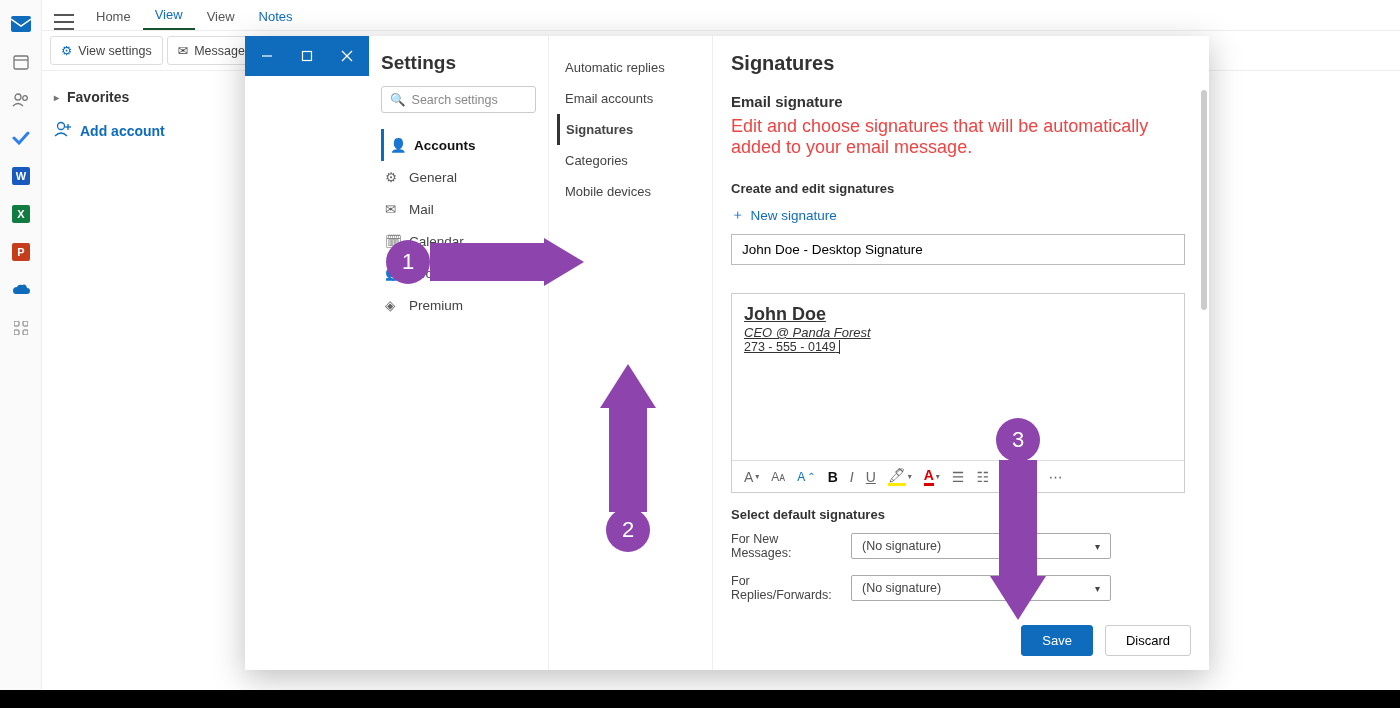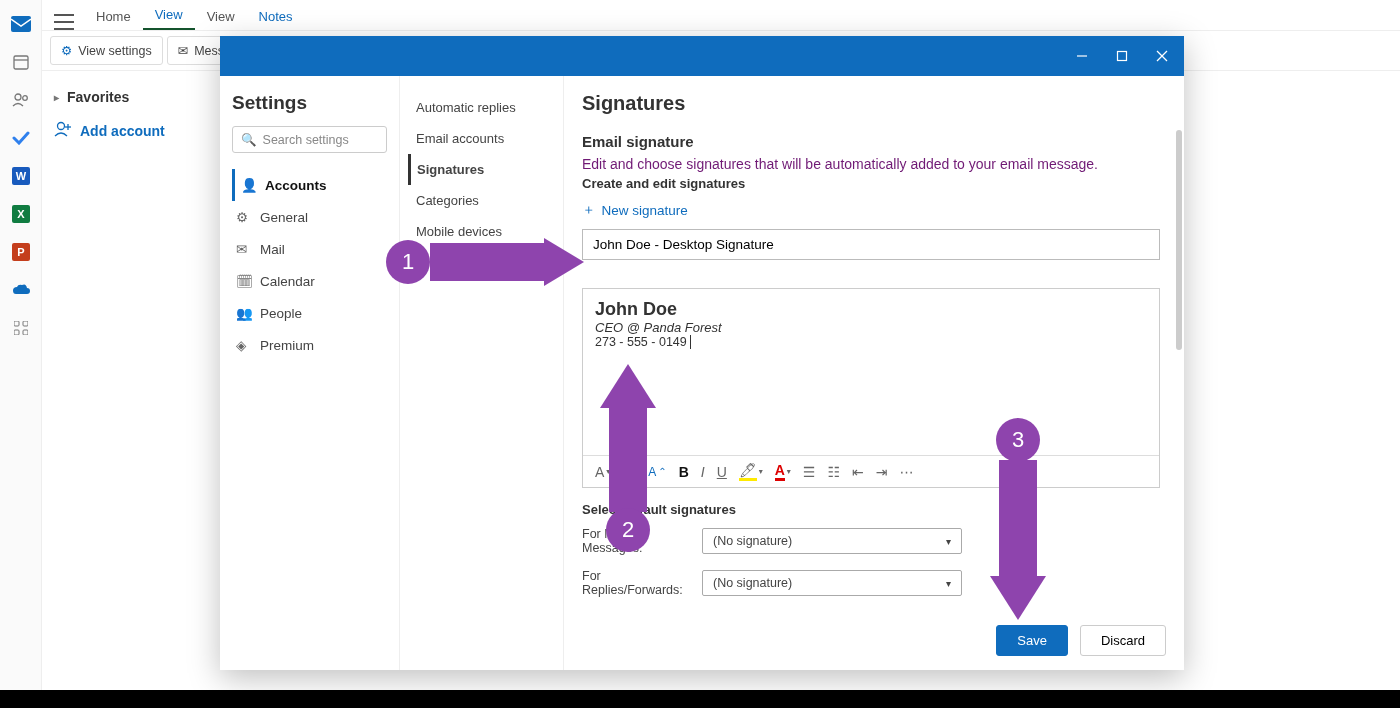--- a/index.html
+++ b/index.html
@@ -21,45 +21,45 @@
 .toolbar { position: absolute; left: 42px; top: 31px; right: 0; height: 40px; display:flex; align-items:center; gap:4px; padding-left:8px; border-bottom:1px solid #eee;}
 .toolbar-btn { display:flex; align-items:center; gap:6px; padding:6px 10px; border:1px solid #ddd; border-radius:3px; font-size:12.5px; color:#444; cursor:pointer; background:#fff; }
 
 
 .nav-panel { position:absolute; left:42px; top:71px; width:190px; padding:12px 8px; }
 .nav-row { display:flex; align-items:center; gap:8px; padding:6px 4px; font-size:14px; cursor:pointer; color:#333; font-weight:600; }
 .nav-row .chev { color:#777; font-size:10px; }
 .add-account { color:#0f6cbd; font-size:14px; display:flex; align-items:center; gap:8px; padding:10px 4px; cursor:pointer;font-weight:bold; }
 
 
-.modal { position:absolute; left:220px; top:36px; width:964px; height:634px; background:#fff; box-shadow:0 8px 30px rgba(0,0,0,.25); display:flex; flex-direction:column; z-index:5; }
+.modal { position:absolute; left:245px; top:36px; width:964px; height:634px; background:#fff; box-shadow:0 8px 30px rgba(0,0,0,.25); display:flex; z-index:5; }
 .modal-header { height:40px; background:#0f6cbd; display:flex; align-items:center; justify-content:flex-end; padding:0 2px; }
 .win-btn { width:40px; height:40px; display:flex; align-items:center; justify-content:center; color:#fff; cursor:pointer; }
 .modal-body { flex:1; display:flex; overflow:hidden; }
 
 .settings-col1 { width:180px; border-right:1px solid #eee; padding:16px 12px; }
 .settings-title { font-size:19px; font-weight:600; margin-bottom:12px; }
 .search-settings { display:flex; align-items:center; gap:6px; border:1px solid #ccc; border-radius:3px; padding:5px 8px; color:#888; font-size:12.5px; margin-bottom:16px; }
 .cat-list { list-style:none; }
 .cat-item { display:flex; align-items:center; gap:8px; padding:8px 4px; font-size:13.5px; color:#444; cursor:pointer; }
 .cat-item.active { font-weight:600; color:#111; border-left:3px solid #0f6cbd; padding-left:6px; }
 .cat-icon { width:16px; color:#666; }
 
 .settings-col2 { width:164px; border-right:1px solid #eee; padding:16px 8px; }
 .sub-item { padding:8px 8px; font-size:13px; color:#444; cursor:pointer; }
 .sub-item.active { border-left:3px solid #333; font-weight:600; padding-left:6px; }
 
 .settings-col3 { flex:1; padding:16px 24px 12px 18px; position:relative; overflow:hidden; }
 .page-title { font-size:20px; font-weight:600; margin-bottom:18px; }
 .sec-heading { font-size:15px; font-weight:600; margin-bottom:6px; }
-.sec-desc { font-size:14px; color:#701a75; margin-bottom:4px; }
+.sec-desc { font-size:18px; color:#ef4444; margin-bottom:23px; }
 .sec-sub { font-size:13px; font-weight:600; margin-bottom:10px; }
 .new-sig { color:#0f6cbd; font-size:13.5px; display:flex; align-items:center; gap:6px; cursor:pointer; margin-bottom:10px; }
 .sig-name-input { width:100%; border:1px solid #bbb; padding:7px 10px; font-size:13.5px; margin-bottom:28px; }
-.sig-editor { border:1px solid #ccc; height:200px; padding:10px 12px; position:relative; margin-bottom:14px; }
+.sig-editor { border:1px solid #ccc; height:200px; padding:10px 12px; position:relative; margin-bottom:14px;text-decoration:underline; }
 .sig-name { font-size:18px; font-weight:700; }
 .sig-role { font-style:italic; font-size:13px; }
 .sig-phone { font-size:12.5px; }
 .sig-phone .cursor { border-right:1px solid #333; }
 .editor-toolbar { position:absolute; bottom:0; left:0; right:0; height:32px; border-top:1px solid #ddd; display:flex; align-items:center; gap:12px; padding:0 12px; color:#666; }
 .et-item { font-size:14px; cursor:pointer; display:flex; align-items:center; gap:2px; }
 .et-item.bold { font-weight:700; color:#111; }
 .et-item.italic { font-style:italic; }
 .et-item.underline { text-decoration:underline; }
 .sel-row { display:flex; align-items:center; gap:10px; font-size:12.5px; color:#444; margin-bottom:14px; }

